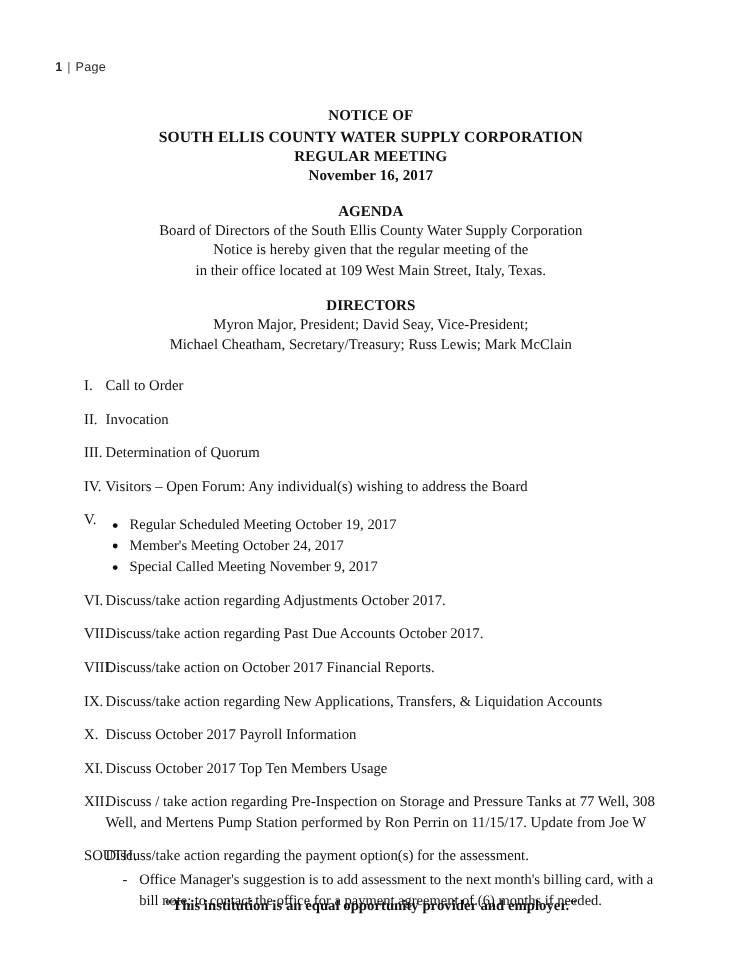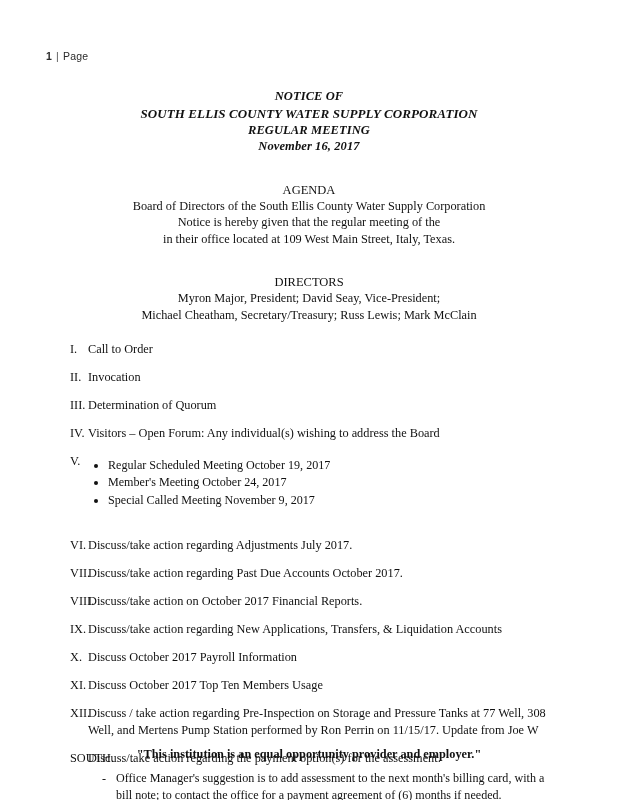--- a/index.html
+++ b/index.html
@@ -37,29 +37,28 @@
   }
 
   .center-block {
     text-align: center;
     line-height: 1.32;
   }
   .title-line {
     font-weight: bold;
     font-size: 12.5px;
     letter-spacing: 0.1px;
-    font-style: italic;
   }
   .title-line.big {
     font-size: 13px;
   }
   .section-head {
-    font-weight: normal;
+    font-weight: bold;
     font-size: 12.5px;
-    margin-top: 27px;
+    margin-top: 13px;
   }
   .body-line {
     font-size: 12.3px;
   }
   .directors-block {
     margin-top: 2px;
   }
 
   .agenda {
     margin-top: 18px;
@@ -76,21 +75,21 @@
     flex: 0 0 42px;
     padding-left: 24px;
     box-sizing: border-box;
   }
   .item .txt {
     flex: 1 1 auto;
     padding-right: 16px;
   }
   ul.sublist {
     list-style: disc;
-    margin: 4px 0 17px 0;
+    margin: 4px 0 0 0;
     padding-left: 20px;
   }
   ul.sublist li {
     font-size: 12.1px;
     line-height: 1.45;
     margin: 0;
   }
   .dashlist {
     margin-top: 3px;
     padding-left: 14px;
@@ -171,21 +170,21 @@
         <ul class="sublist">
           <li>Regular Scheduled Meeting October 19, 2017</li>
           <li>Member's Meeting October 24, 2017</li>
           <li>Special Called Meeting November 9, 2017</li>
         </ul>
       </div>
     </div>
 
     <div class="item">
       <div class="num">VI.</div>
-      <div class="txt">Discuss/take action regarding Adjustments July 2017.</div>
+      <div class="txt">Discuss/take action regarding Adjustments October 2017.</div>
     </div>
 
     <div class="item">
       <div class="num">VII.</div>
       <div class="txt">Discuss/take action regarding Past Due Accounts October 2017.</div>
     </div>
 
     <div class="item">
       <div class="num">VIII.</div>
       <div class="txt">Discuss/take action on October 2017 Financial Reports.</div>

